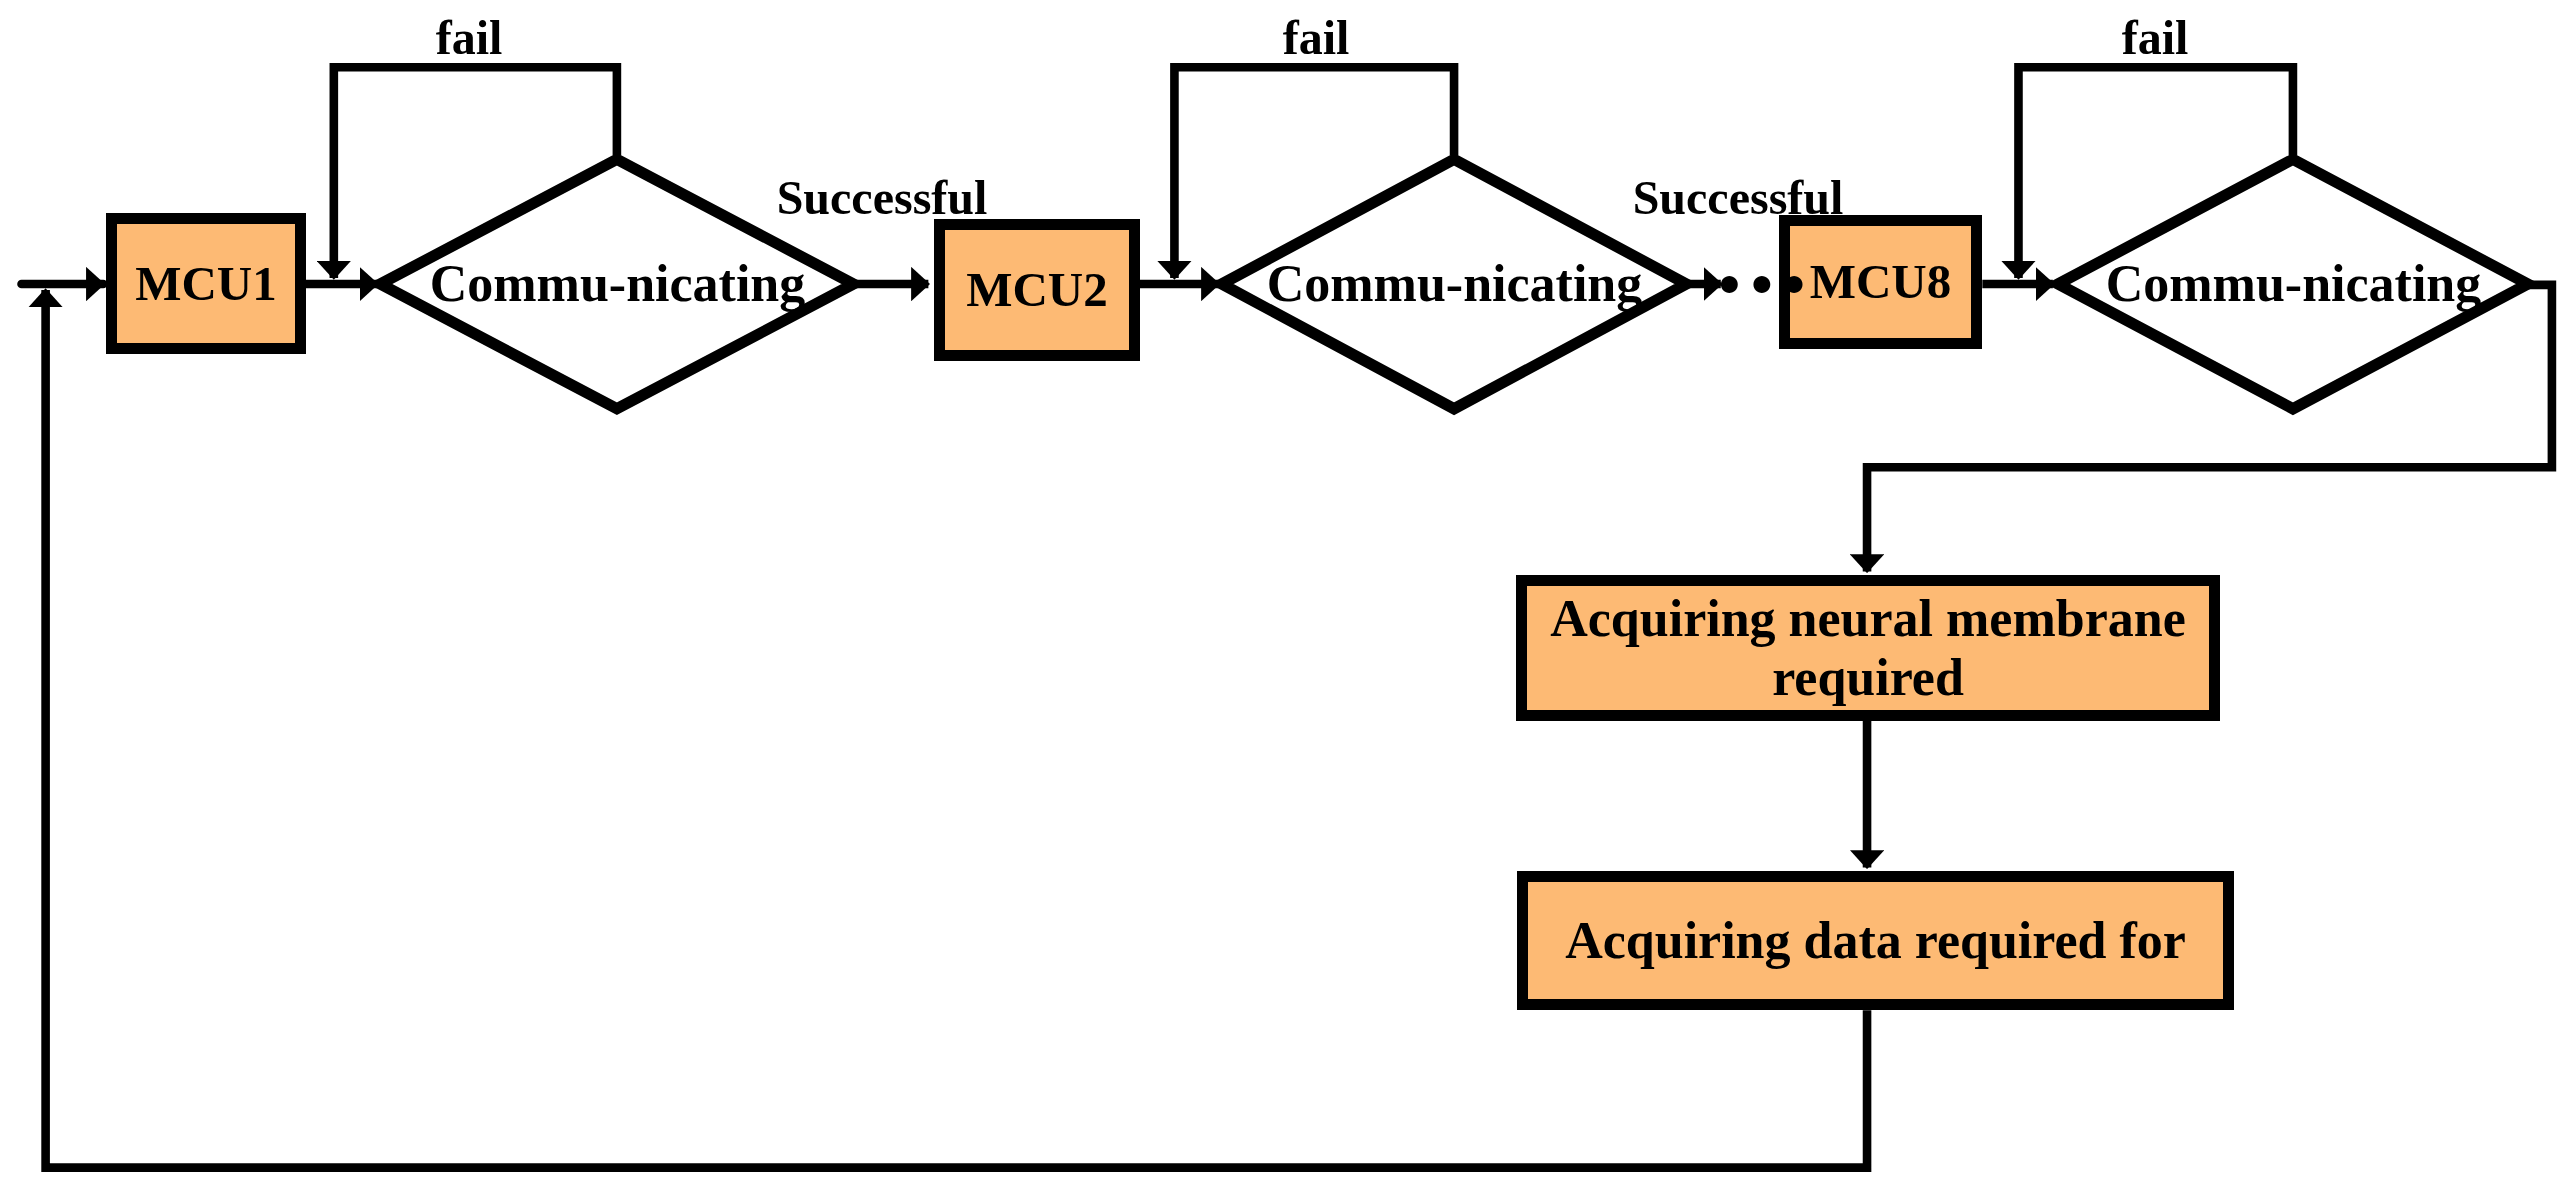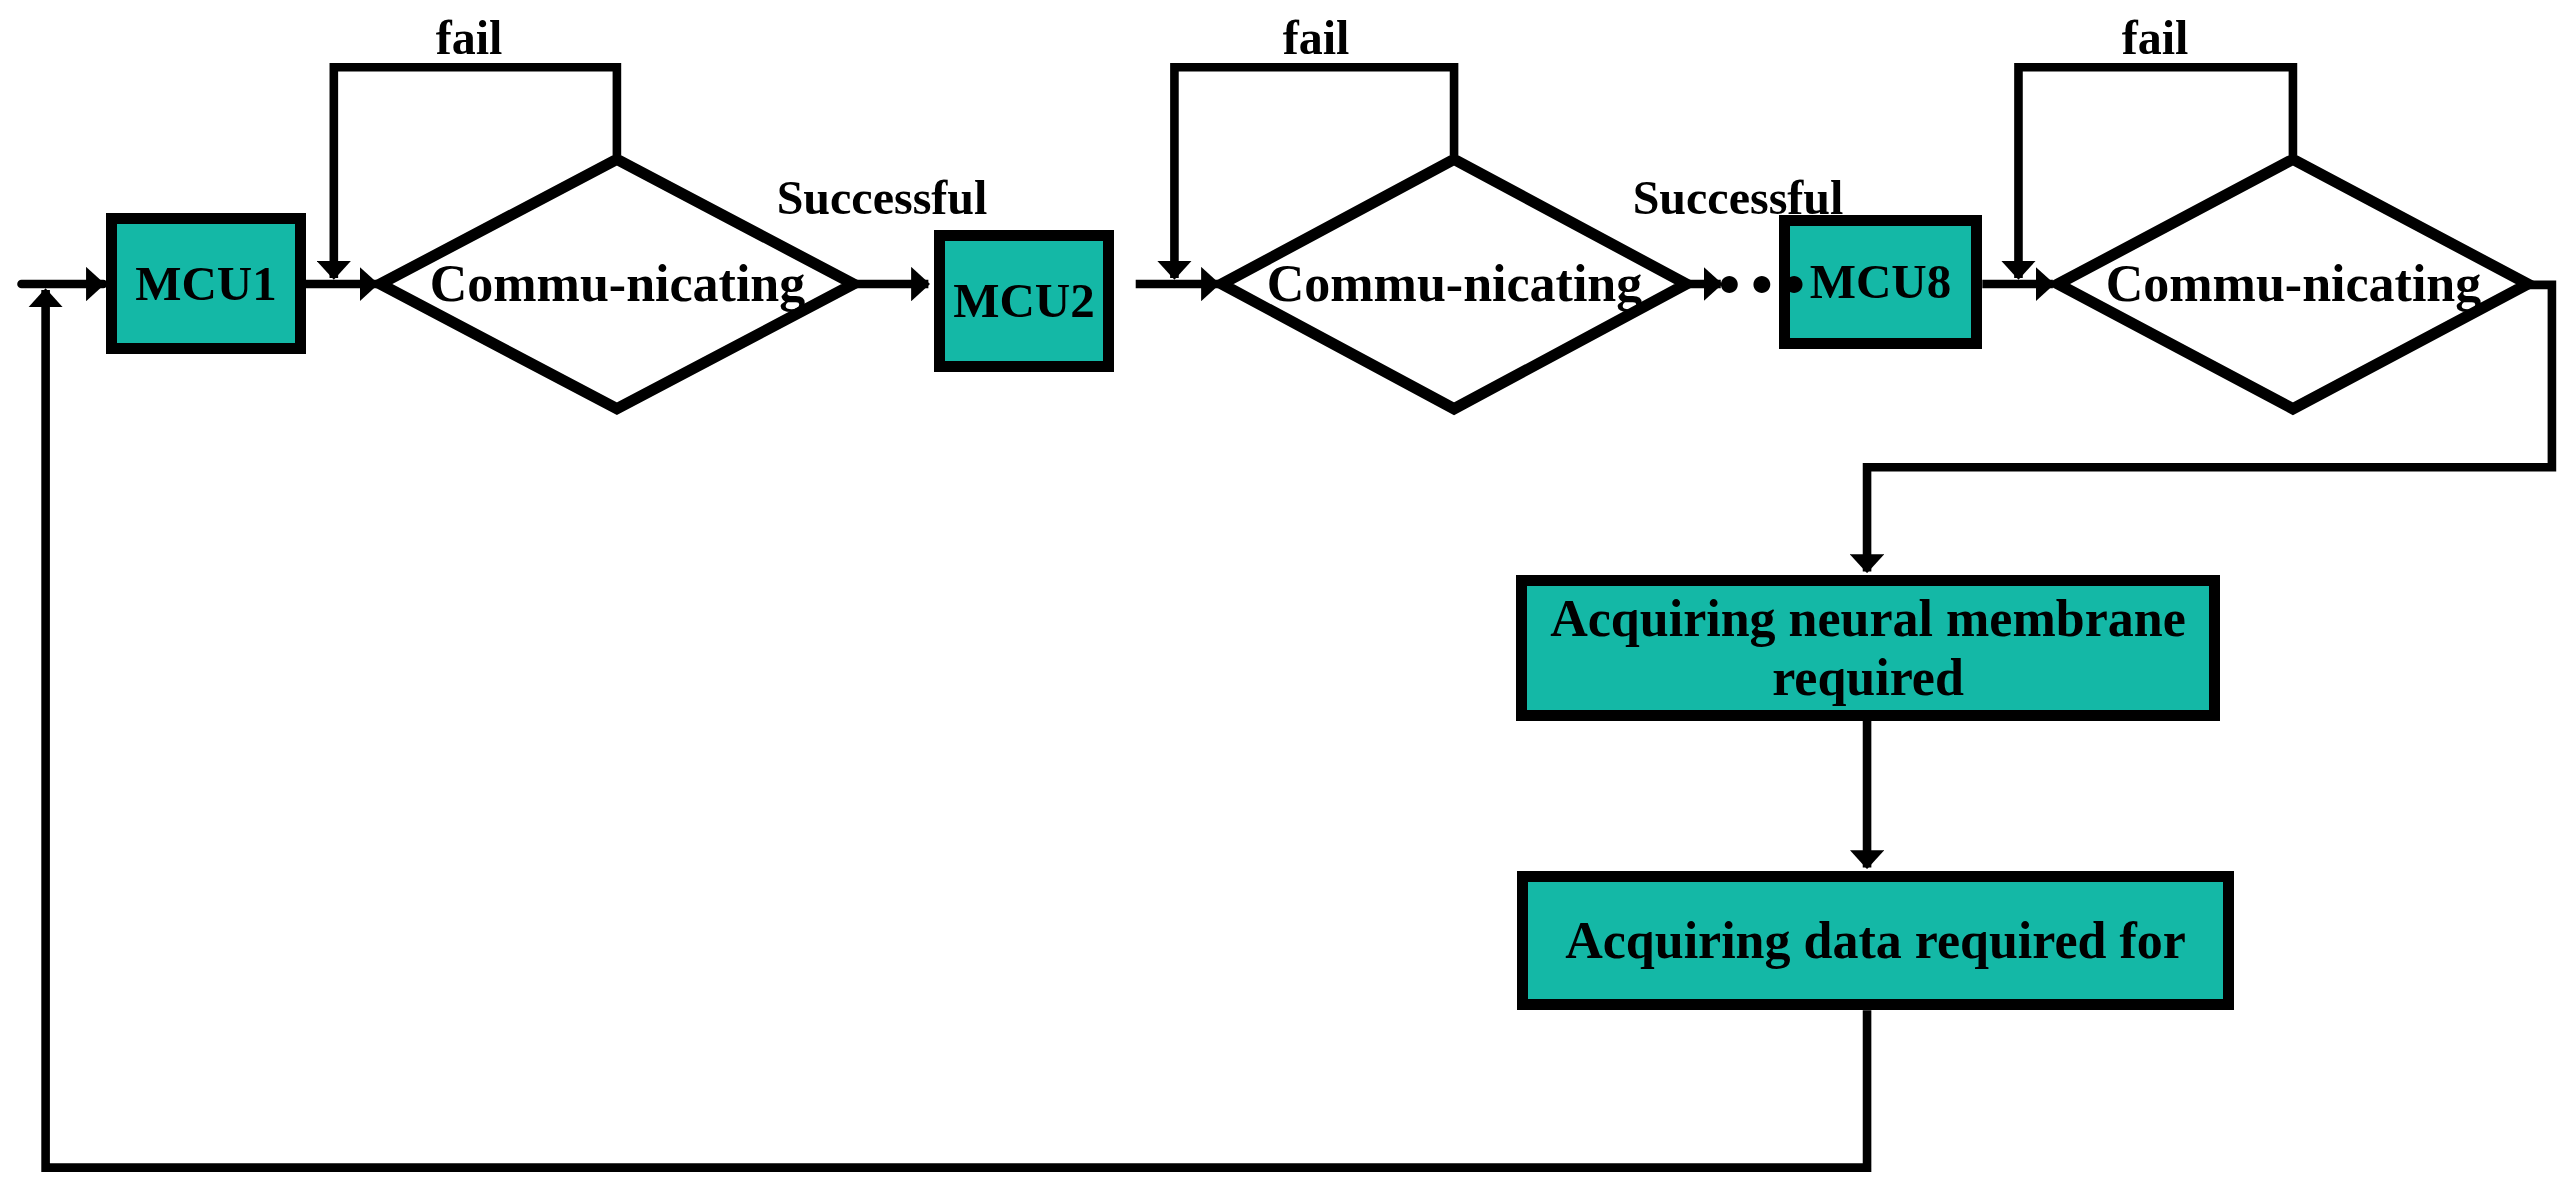--- a/index.html
+++ b/index.html
@@ -10,21 +10,21 @@
     font-family:"Liberation Serif", serif;
     font-weight:bold;
     color:#000000;
     overflow:hidden;
   }
   .edges{position:absolute;left:0;top:0;}
   .edge{fill:none;stroke:#000000;stroke-width:10;stroke-linejoin:miter;}
   .diamond{fill:#ffffff;stroke:#000000;stroke-width:13;stroke-linejoin:miter;}
   .node{
     position:absolute;box-sizing:border-box;
-    border:11.2px solid #000000;background:#14b8a6;
+    border:11.2px solid #000000;background:#fdba74;
     display:flex;align-items:center;justify-content:center;
     text-align:center;
   }
   .process{font-size:49px;line-height:52px;}
   .action{flex-direction:column;font-size:52px;line-height:59px;}
   .action span{display:block;white-space:nowrap;}
   .dtext{
     position:absolute;display:flex;flex-direction:row;
     align-items:center;justify-content:center;text-align:center;
     font-size:52px;line-height:65px;
@@ -77,21 +77,21 @@
     <path class="edge" d="M2170 1174 L2170 1357 L53 1357 L53 337" marker-end="url(#arrow)"></path>
 
     <polygon class="diamond" points="442,330 717,185 992,330 717,475"></polygon>
     <polygon class="diamond" points="1420,330 1690,185 1960,330 1690,475"></polygon>
     <polygon class="diamond" points="2392,330 2665,185 2938,330 2665,475"></polygon>
   </svg>
 
   <div class="node process" style="left:106px;top:213px;width:200px;height:141px;">
     <span>MCU1</span>
   </div>
-  <div class="node process" style="left:934px;top:230px;width:180px;height:142px;">
+  <div class="node process" style="left:934px;top:219px;width:206px;height:142px;">
     <span>MCU2</span>
   </div>
   <div class="node process" style="left:1779px;top:215px;width:203px;height:134px;">
     <span>MCU8</span>
   </div>
 
   <div class="dtext" style="left:428px;top:206px;width:379px;height:155px;">
     <span>Commu-</span>
     <span>nicating</span>
   </div>

